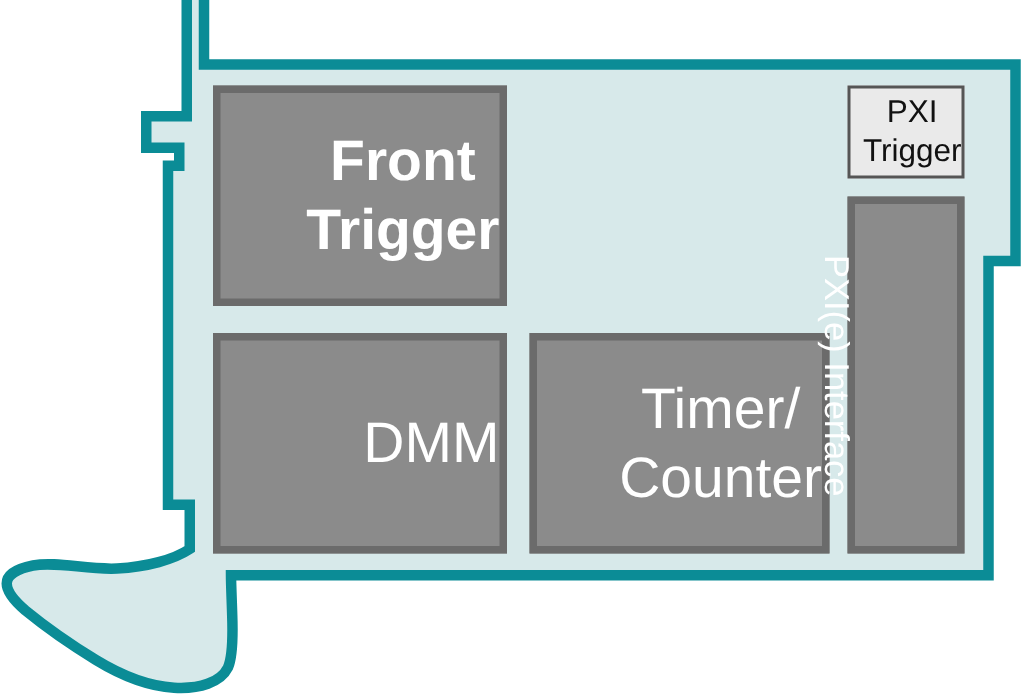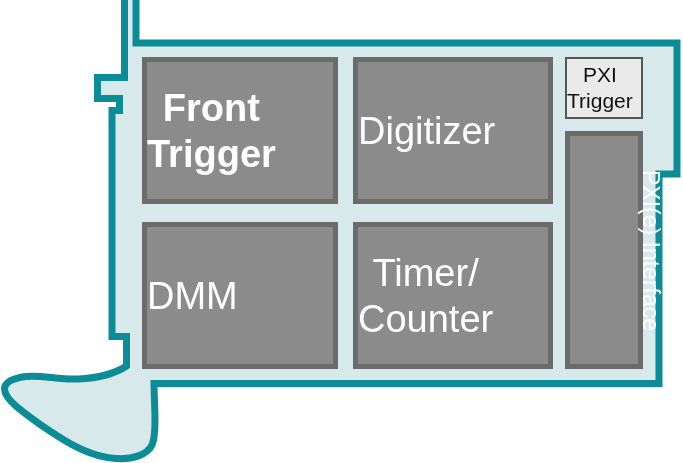--- a/index.html
+++ b/index.html
@@ -23,21 +23,21 @@
   .card-path {
     fill: var(--card-fill, #d7e9ea);
     stroke: var(--outline, #0b8c96);
     stroke-width: 7;
   }
   .block {
     position: absolute;
     box-sizing: border-box;
     display: flex;
     align-items: center;
-    justify-content: flex-start;
+    justify-content: flex-end;
     text-align: center;
   }
   .block.big {
     background: var(--block-fill, #8b8b8b);
     border: 5px solid var(--block-border, #6b6b6b);
   }
   .block.chip {
     background: var(--chip-fill, #eaeaea);
     border: 2px solid var(--chip-border, #555555);
   }
@@ -93,23 +93,20 @@
          L 136 43
          L 136 -10
          Z"></path>
   </svg>
 
   <div class="block big" style="left:142px; top:57px; width:196px; height:147px;font-weight:bold;">
     <span class="biglabel">Front
 Trigger</span>
   </div>
 
-  <div class="block big" style="left:353px; top:57px; width:200px; height:147px;">
-    <span class="biglabel">Digitizer</span>
-  </div>
 
   <div class="block big" style="left:353px; top:222px; width:200px; height:147px;">
     <span class="biglabel">Timer/
 Counter</span>
   </div>
 
   <div class="block big" style="left:142px; top:222px; width:196px; height:147px;">
     <span class="biglabel">DMM</span>
   </div>
 

